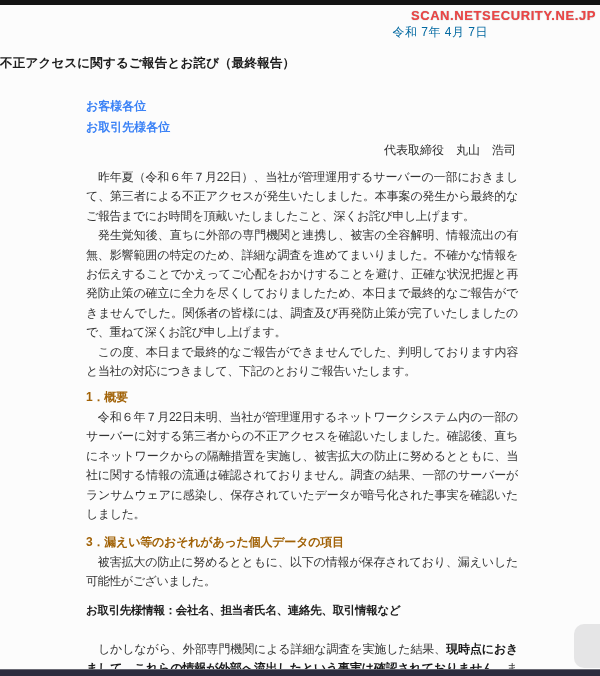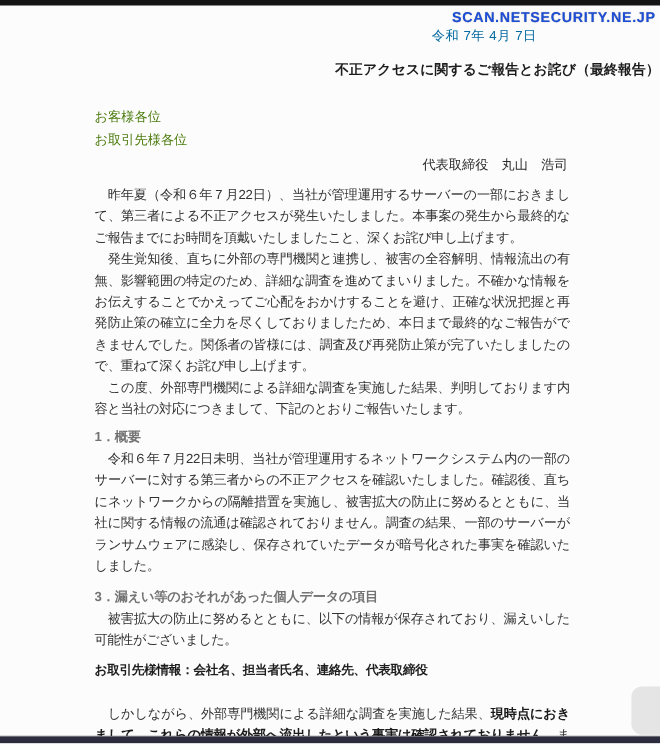--- a/index.html
+++ b/index.html
@@ -22,53 +22,53 @@
     border-top: 1px solid #6b6b75;
   }
   .corner-shade {
     position: absolute; right: 0; bottom: 8px;
     width: 26px; height: 44px;
     background: rgba(90,90,100,0.14);
     border-radius: 10px 0 0 10px;
   }
   .header { padding: 8px 4px 0 0; text-align: right; }
   .watermark {
-    font-size: 13px; font-weight: 700; color: #1d4ed8;
+    font-size: 13px; font-weight: 700; color: #ef4444;
     letter-spacing: 0.6px;
     text-shadow: 0 0 1px rgba(60,60,60,0.55);
   }
   .date {
     font-size: 12px; color: #0369a1; margin-top: 1px;
     padding-right: 108px; letter-spacing: 0.5px;
   }
   .title {
     margin: 14px 0 0 0;
-    text-align: right;
+    text-align: left;
     font-size: 12.5px; font-weight: 700; color: #1c1c1c;
     letter-spacing: 0.2px;
   }
   .content { margin: 0 82px 0 86px; }
-  .recipients { margin-top: 24px; font-size: 12px; line-height: 21px; color: #4d7c0f; }
+  .recipients { margin-top: 24px; font-size: 12px; line-height: 21px; color: #3b82f6; font-weight: bold; }
   .sender {
     margin-top: 2px; text-align: right;
     font-size: 12px; line-height: 21px; color: #2b2b2b;
     padding-right: 2px;
   }
   .body {
     margin: 0;
     font-size: 12px;
     letter-spacing: -0.4px;
     line-height: 19.4px;
     text-align: justify;
     color: #333;
   }
   .body.first { margin-top: 7px; }
   .section-heading {
     margin: 7px 0 0 0;
-    font-size: 12px; font-weight: 700; color: #737373;
+    font-size: 12px; font-weight: 700; color: #a16207;
     line-height: 19.4px; letter-spacing: -0.2px;
   }
   .section-heading.second { margin-top: 9px; }
   .highlight {
     margin: 9px 0 0 0;
     font-size: 11.5px; font-weight: 700; color: #1e1e1e;
     line-height: 19.4px; letter-spacing: -0.3px;
   }
   .closing { margin-top: 20px; line-height: 19px; }
   .closing .bold { font-weight: 700; color: #1a1a1a; }
@@ -91,31 +91,31 @@
       <div>お客様各位</div>
       <div>お取引先様各位</div>
     </div>
 
     <div class="sender">
       <div>代表取締役　丸山　浩司</div>
     </div>
 
     <p class="body first">　昨年夏（令和６年７月22日）、当社が管理運用するサーバーの一部におきまして、第三者による不正アクセスが発生いたしました。本事案の発生から最終的なご報告までにお時間を頂戴いたしましたこと、深くお詫び申し上げます。</p>
     <p class="body">　発生覚知後、直ちに外部の専門機関と連携し、被害の全容解明、情報流出の有無、影響範囲の特定のため、詳細な調査を進めてまいりました。不確かな情報をお伝えすることでかえってご心配をおかけすることを避け、正確な状況把握と再発防止策の確立に全力を尽くしておりましたため、本日まで最終的なご報告ができませんでした。関係者の皆様には、調査及び再発防止策が完了いたしましたので、重ねて深くお詫び申し上げます。</p>
-    <p class="body">　この度、外部専門機関による詳細な調査を実施した結果、判明しております内容と当社の対応につきまして、下記のとおりご報告いたします。</p>
+    <p class="body">　この度、本日まで最終的なご報告ができませんでした、判明しております内容と当社の対応につきまして、下記のとおりご報告いたします。</p>
 
     <div class="section">
       <h2 class="section-heading">1．概要</h2>
       <p class="body">　令和６年７月22日未明、当社が管理運用するネットワークシステム内の一部のサーバーに対する第三者からの不正アクセスを確認いたしました。確認後、直ちにネットワークからの隔離措置を実施し、被害拡大の防止に努めるとともに、当社に関する情報の流通は確認されておりません。調査の結果、一部のサーバーがランサムウェアに感染し、保存されていたデータが暗号化された事実を確認いたしました。</p>
     </div>
 
     <div class="section">
       <h2 class="section-heading second">3．漏えい等のおそれがあった個人データの項目</h2>
       <p class="body">　被害拡大の防止に努めるとともに、以下の情報が保存されており、漏えいした可能性がございました。</p>
-      <p class="highlight">お取引先様情報：会社名、担当者氏名、連絡先、代表取締役</p>
+      <p class="highlight">お取引先様情報：会社名、担当者氏名、連絡先、取引情報など</p>
     </div>
 
     <p class="body closing"><span>　しかしながら、外部専門機関による詳細な調査を実施した結果、</span><span class="bold">現時点におきまして、これらの情報が外部へ流出したという事実は確認されておりません。</span><span>また、ダークウェブ等の監視も行い、当社に関する情報の流通は確認されておりません。</span></p>
   </div>
 
   <div class="corner-shade"></div>
   <div class="bottom-bar"></div>
 </div>
 
 </body></html>

